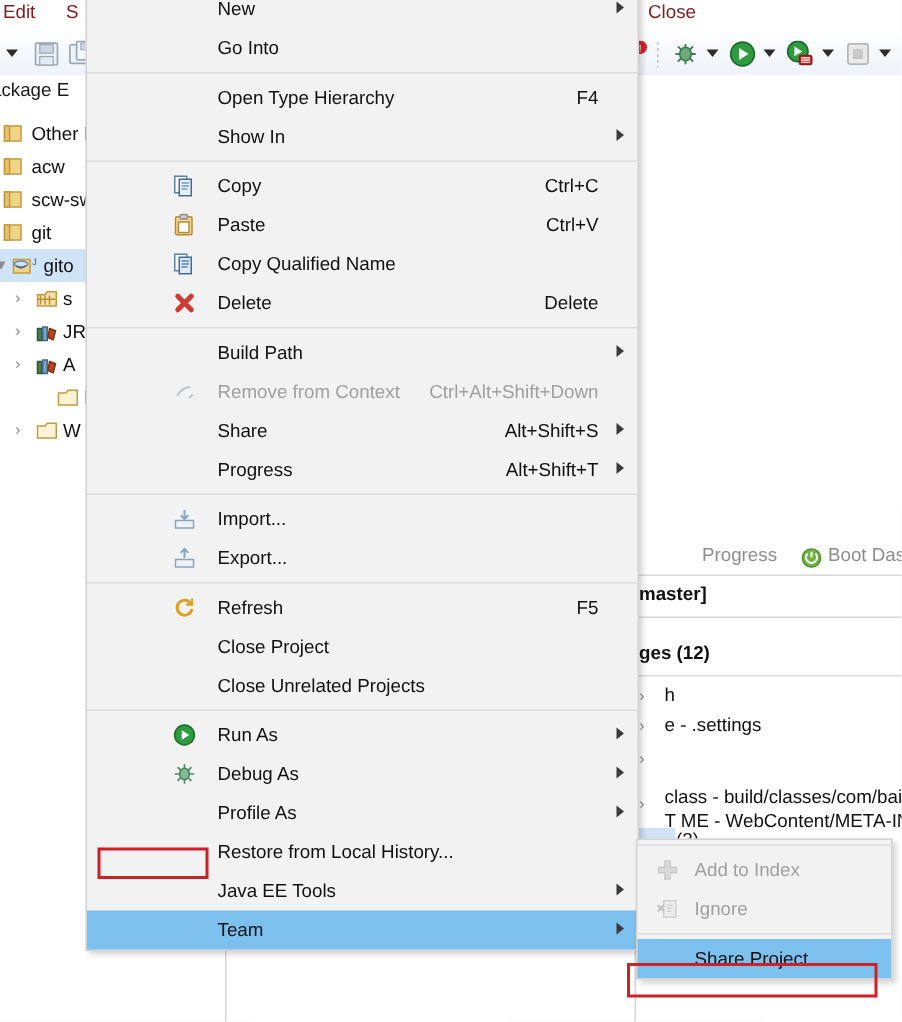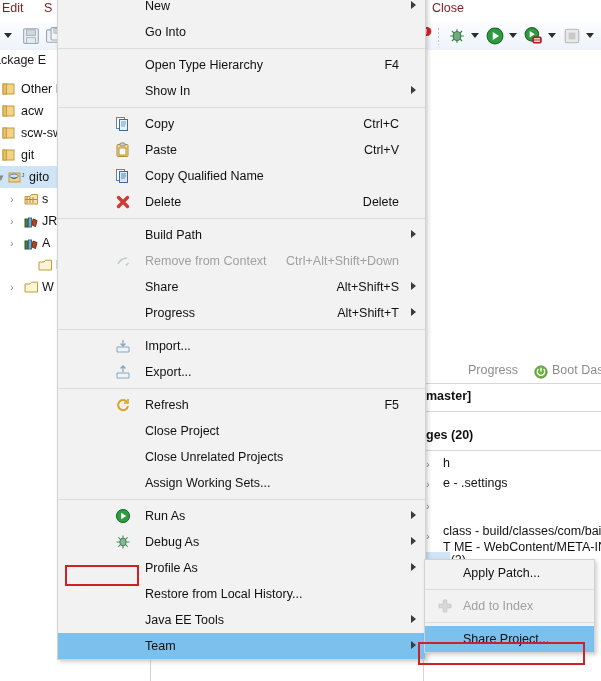--- a/index.html
+++ b/index.html
@@ -262,21 +262,21 @@
           <path d="M8 3.2v4.2" stroke="#fff" stroke-width="1.6"></path>
           <path d="M5 4.6a4.2 4.2 0 1 0 6 0" stroke="#fff" stroke-width="1.5" fill="none"></path>
         </svg>
     </span>
     <span class="rtab" style="left:92px">Boot Dashboard</span>
   </div>
 
   <div class="rsep" style="left:424px;top:383px;width:177px"></div>
   <div class="rtxt b" style="left:426px;top:389px">master]</div>
   <div class="rsep" style="left:424px;top:411px;width:177px"></div>
-  <div class="rtxt b" style="left:426px;top:428px">ges (20)</div>
+  <div class="rtxt b" style="left:426px;top:428px">ges (12)</div>
   <div class="rsep" style="left:424px;top:450px;width:177px"></div>
 
   <div class="rchev" style="left:426px;top:458px">›</div>
   <div class="rtxt" style="left:443px;top:456px">h</div>
   <div class="rchev" style="left:426px;top:478px">›</div>
   <div class="rtxt" style="left:443px;top:476px">e - .settings</div>
   <div class="rchev" style="left:426px;top:500px">›</div>
   <div class="rtxt" style="left:443px;top:524px">class - build/classes/com/baid</div>
   <div class="rtxt" style="left:443px;top:540px">T ME - WebContent/META-INF</div>
   <div class="rrow-sel" style="top:552px"></div>
@@ -417,23 +417,20 @@
       </span>
       <span class="mtext">Refresh</span>
       <span class="macc">F5</span>
     </div>
     <div class="mrow">
       <span class="mtext">Close Project</span>
     </div>
     <div class="mrow">
       <span class="mtext">Close Unrelated Projects</span>
     </div>
-    <div class="mrow">
-      <span class="mtext">Assign Working Sets...</span>
-    </div>
 
     <div class="msep"></div>
 
     <div class="mrow">
       <span class="micon">
         <svg class="ic" viewBox="0 0 16 16">
             <circle cx="8" cy="8" r="6.6" fill="#2e9b3f" stroke="#1d6b2a"></circle>
             <path d="M6.2 4.8l5 3.2-5 3.2z" fill="#fff"></path>
           </svg>
       </span>
@@ -464,32 +461,43 @@
       <span class="marrow"></span>
     </div>
     <div class="mrow hl">
       <span class="mtext">Team</span>
       <span class="marrow"></span>
     </div>
 
   </div>
 
   <div class="menu" id="submenu">
-    <div class="mrow">
-      <span class="mtext">Apply Patch...</span>
-    </div>
     <div class="msep"></div>
     <div class="mrow dis">
       <span class="micon">
         <svg class="ic" viewBox="0 0 16 16" opacity=".45">
             <path d="M6.2 2h3.6v4.2H14v3.6H9.8V14H6.2V9.8H2V6.2h4.2z" fill="#b9b9b9" stroke="#9b9b9b"></path>
           </svg>
       </span>
       <span class="mtext">Add to Index</span>
     </div>
+    <div class="mrow dis">
+      <span class="micon">
+        <svg class="ic" viewBox="0 0 16 16" opacity=".45">
+            <rect x="5.5" y="2.5" width="8" height="11" fill="#e8e8e8" stroke="#a9a9a9"></rect>
+            <g stroke="#b0b0b0">
+              <path d="M7.5 5.5h4M7.5 7.5h4M7.5 9.5h3"></path>
+            </g>
+            <g stroke="#8c8c8c" stroke-width="1.4">
+              <path d="M1.5 5.5l4 4M5.5 5.5l-4 4"></path>
+            </g>
+          </svg>
+      </span>
+      <span class="mtext">Ignore</span>
+    </div>
     <div class="msep"></div>
     <div class="mrow hl">
       <span class="mtext">Share Project...</span>
     </div>
   </div>
 
   <div class="redbox" style="left:65px;top:565px;width:70px;height:17px"></div>
   <div class="redbox" style="left:418px;top:642px;width:163px;height:19px"></div>
 
 </div>

